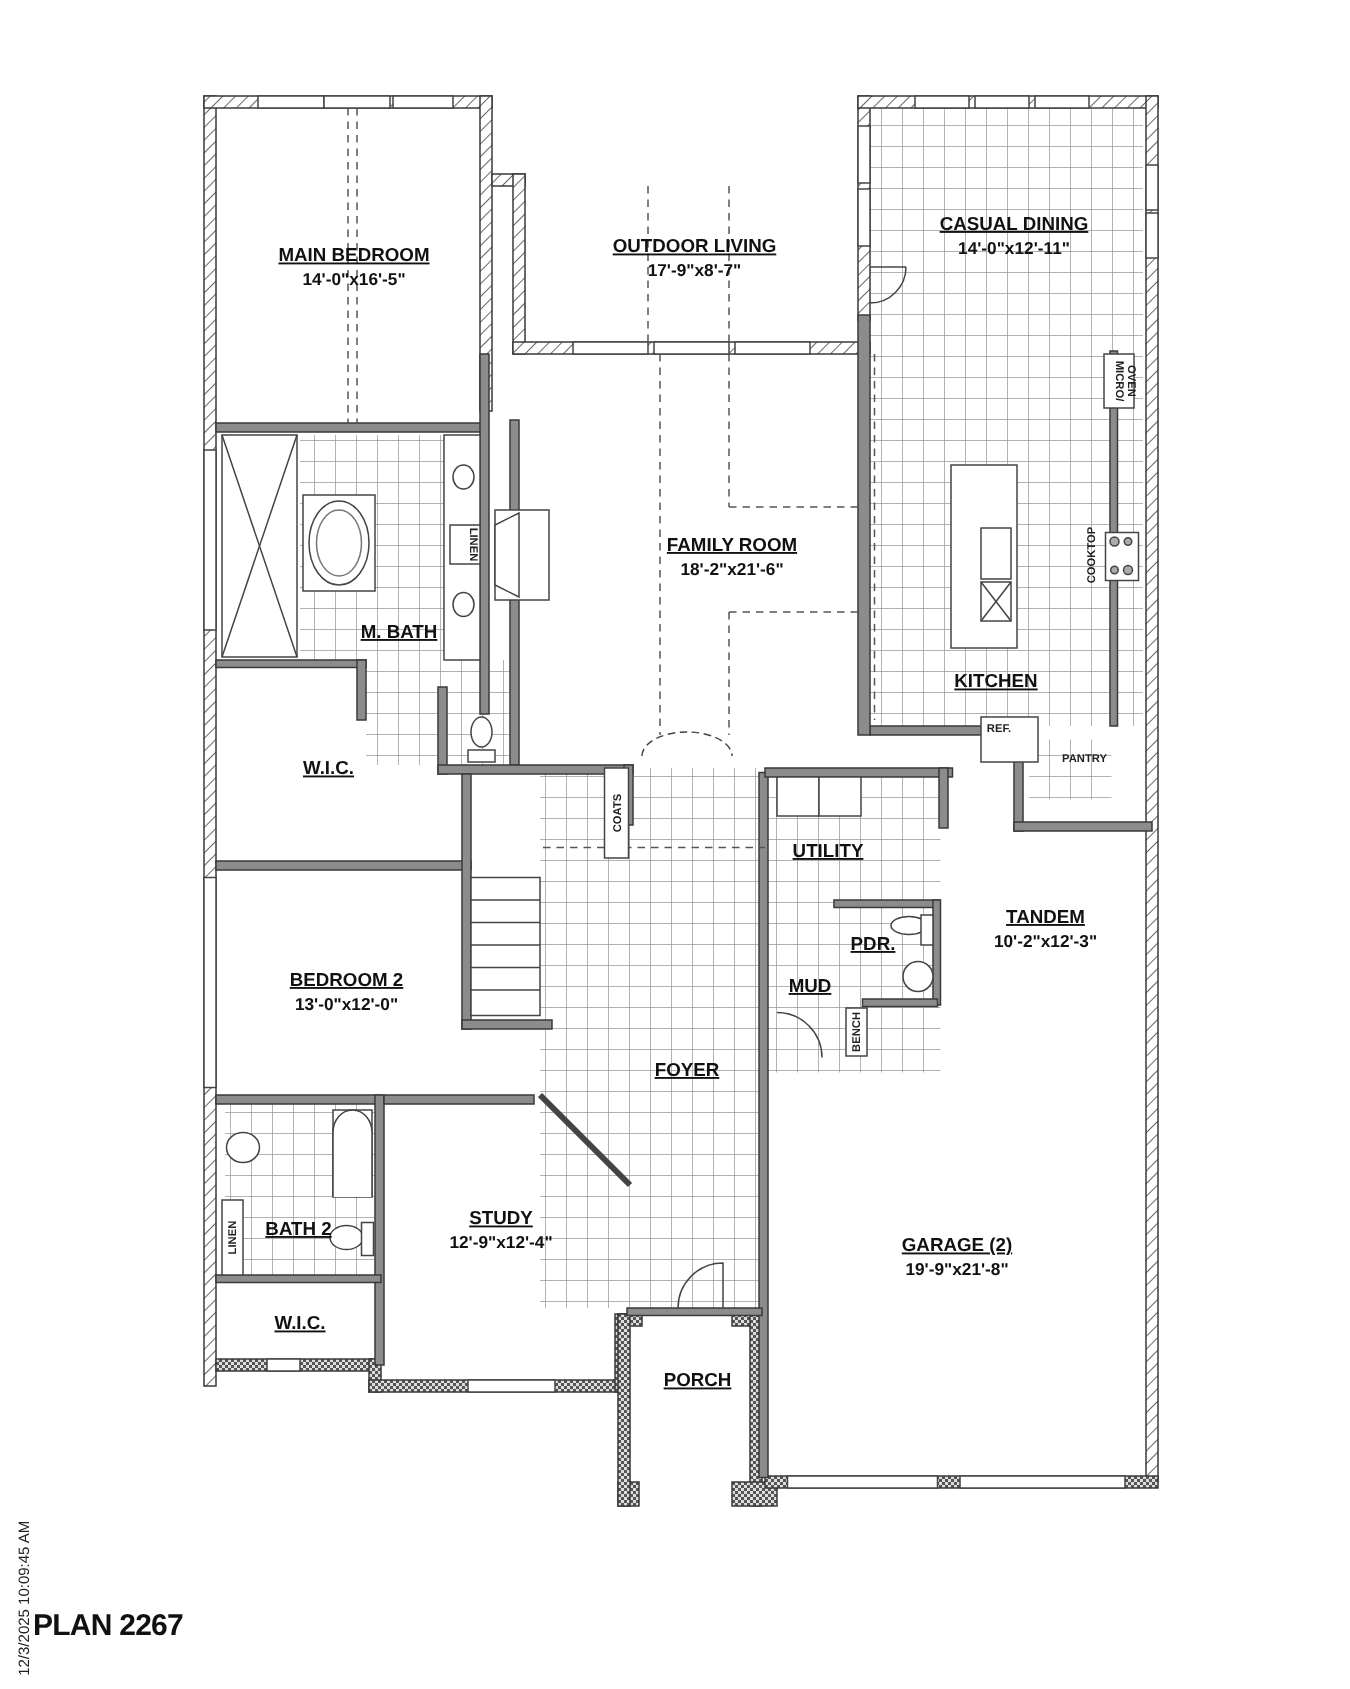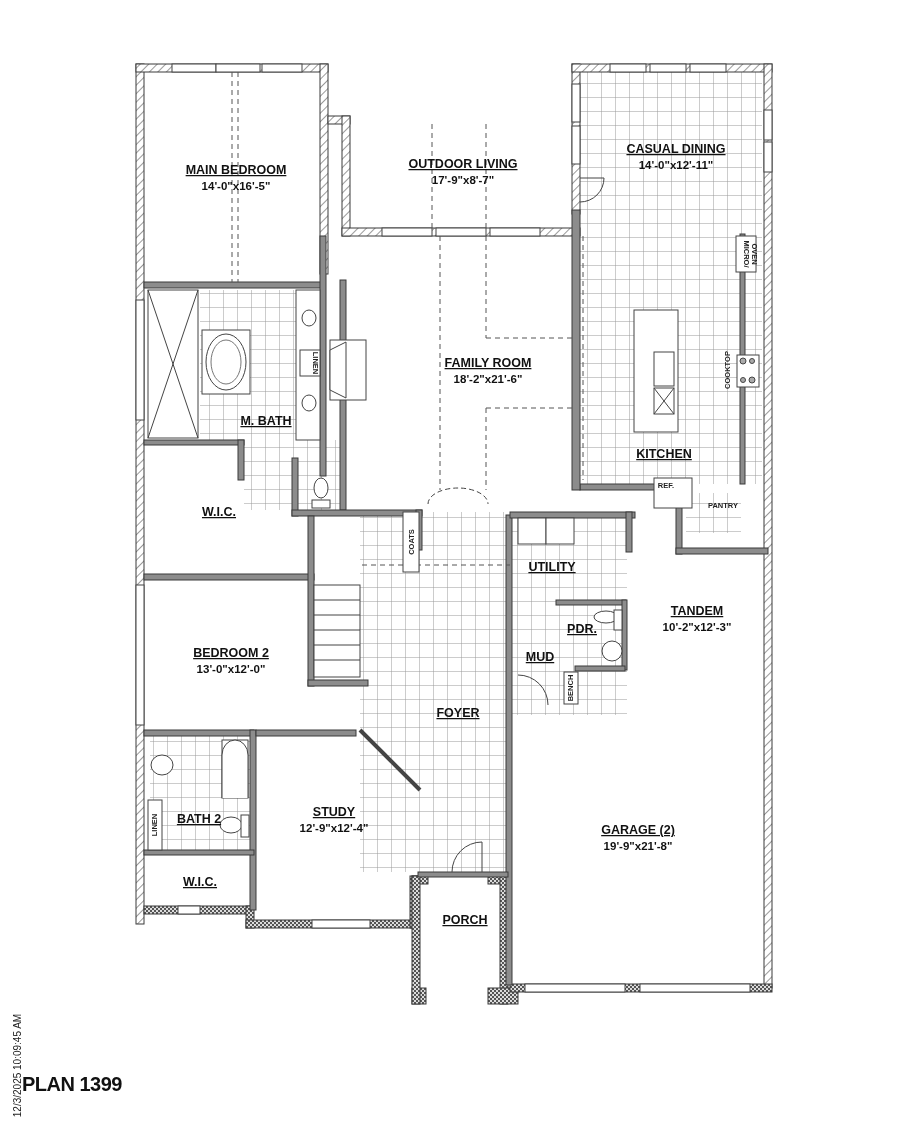--- a/index.html
+++ b/index.html
@@ -243,13 +243,13 @@
     <text class="small" transform="translate(744,254) rotate(90)">MICRO/</text>
     <text class="small" transform="translate(752,254) rotate(90)">OVEN</text>
     <text class="small" transform="translate(730,370) rotate(-90)">COOKTOP</text>
     <text class="small" x="666" y="488">REF.</text>
     <text class="small" x="723" y="508">PANTRY</text>
     <text class="small" transform="translate(573,688) rotate(-90)">BENCH</text>
   </g>
 </svg>
 
 <div class="stamp">12/3/2025 10:09:45 AM</div>
-<div class="plan-title">PLAN 1399</div>
+<div class="plan-title">PLAN 2267</div>
 
 </body></html>

